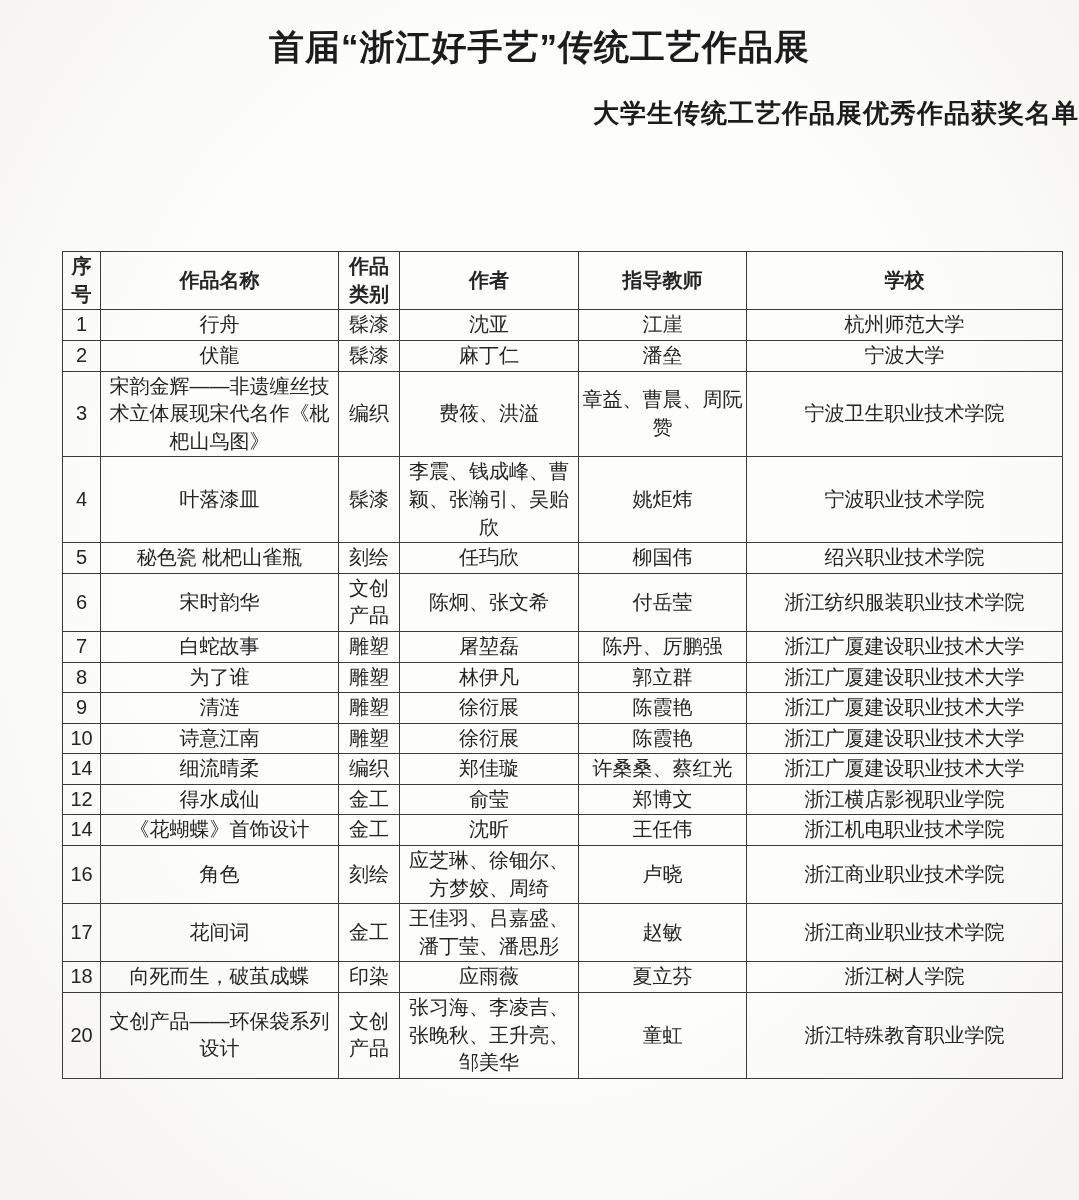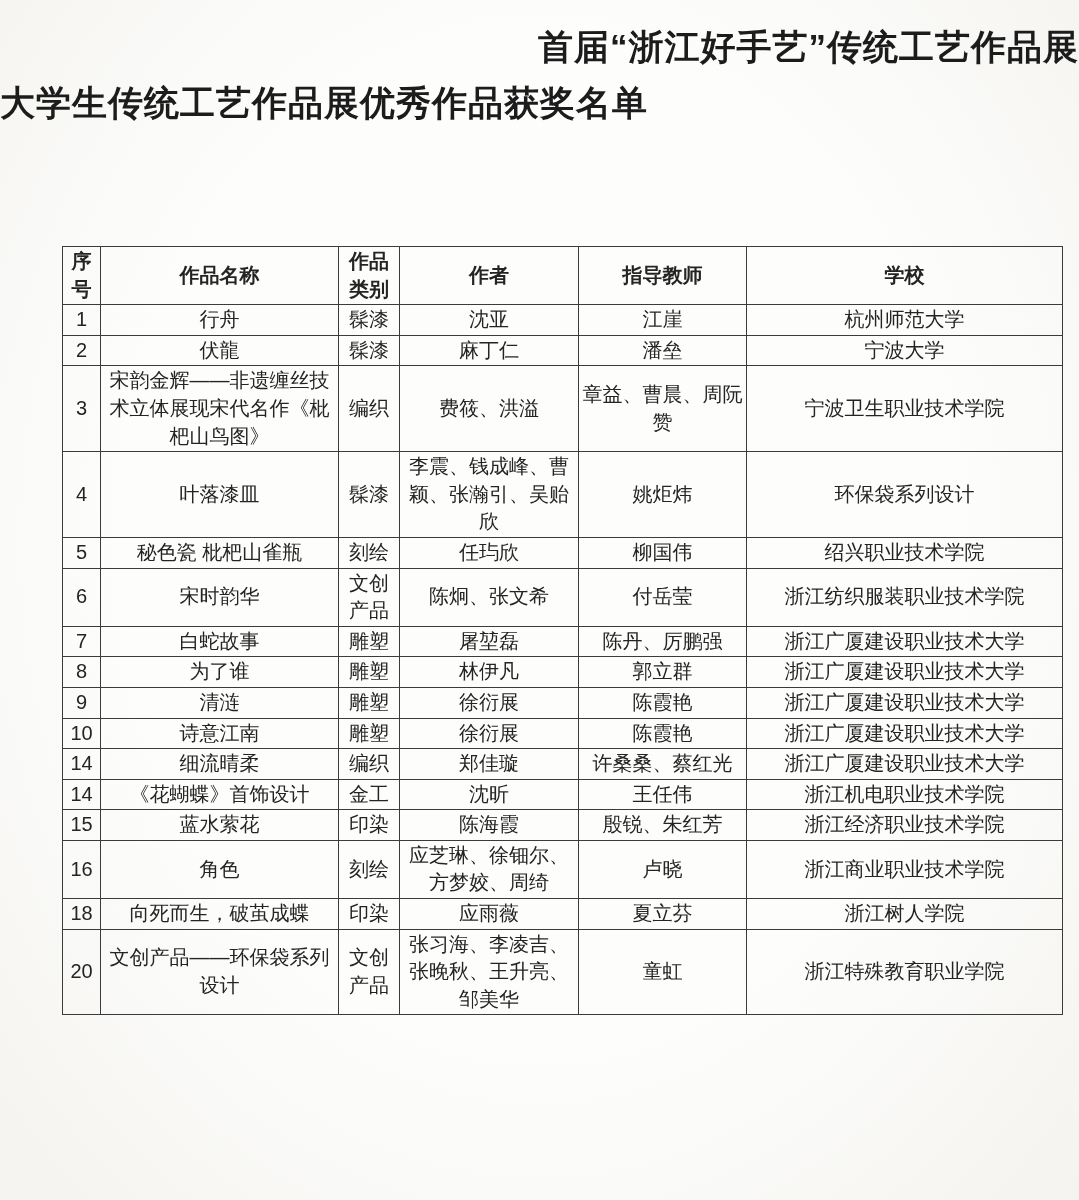--- a/index.html
+++ b/index.html
@@ -8,34 +8,34 @@
   }
   body {
     width: 1079px;
     height: 1200px;
     overflow: hidden;
     background: radial-gradient(ellipse at 50% 45%, #fdfdfc 55%, #f4f3ef 100%);
     font-family: "Liberation Sans", "DejaVu Sans", sans-serif;
     color: #222;
   }
   .page-title {
-    text-align: right;
+    text-align: center;
     font-size: 35px;
     font-weight: bold;
     color: #1c1c1c;
     margin: 26px 0 0 0;
     line-height: 1.2;
     letter-spacing: 1px;
   }
   .page-subtitle {
-    text-align: left;
-    font-size: 35px;
+    text-align: right;
+    font-size: 26px;
     font-weight: bold;
     color: #1c1c1c;
-    margin: 14px 0 0 0;
+    margin: 30px 0 0 0;
     line-height: 1.2;
     letter-spacing: 1px;
   }
   table.awards {
     border-collapse: collapse;
     table-layout: fixed;
     width: 1000px;
     margin: 122px 0 0 62px;
     background: transparent;
   }
@@ -122,21 +122,21 @@
           <td class="col-authors">费筱、洪溢</td>
           <td class="col-advisors">章益、曹晨、周阮赞</td>
           <td class="col-school">宁波卫生职业技术学院</td>
         </tr>
         <tr>
           <td class="col-index">4</td>
           <td class="col-work">叶落漆皿</td>
           <td class="col-category">髹漆</td>
           <td class="col-authors">李震、钱成峰、曹颖、张瀚引、吴贻欣</td>
           <td class="col-advisors">姚炬炜</td>
-          <td class="col-school">环保袋系列设计</td>
+          <td class="col-school">宁波职业技术学院</td>
         </tr>
         <tr>
           <td class="col-index">5</td>
           <td class="col-work">秘色瓷 枇杷山雀瓶</td>
           <td class="col-category">刻绘</td>
           <td class="col-authors">任玙欣</td>
           <td class="col-advisors">柳国伟</td>
           <td class="col-school">绍兴职业技术学院</td>
         </tr>
         <tr>
@@ -181,44 +181,52 @@
         </tr>
         <tr>
           <td class="col-index">14</td>
           <td class="col-work">细流晴柔</td>
           <td class="col-category">编织</td>
           <td class="col-authors">郑佳璇</td>
           <td class="col-advisors">许桑桑、蔡红光</td>
           <td class="col-school">浙江广厦建设职业技术大学</td>
         </tr>
         <tr>
+          <td class="col-index">12</td>
+          <td class="col-work">得水成仙</td>
+          <td class="col-category">金工</td>
+          <td class="col-authors">俞莹</td>
+          <td class="col-advisors">郑博文</td>
+          <td class="col-school">浙江横店影视职业学院</td>
+        </tr>
+        <tr>
           <td class="col-index">14</td>
           <td class="col-work">《花蝴蝶》首饰设计</td>
           <td class="col-category">金工</td>
           <td class="col-authors">沈昕</td>
           <td class="col-advisors">王任伟</td>
           <td class="col-school">浙江机电职业技术学院</td>
         </tr>
         <tr>
-          <td class="col-index">15</td>
-          <td class="col-work">蓝水萦花</td>
-          <td class="col-category">印染</td>
-          <td class="col-authors">陈海霞</td>
-          <td class="col-advisors">殷锐、朱红芳</td>
-          <td class="col-school">浙江经济职业技术学院</td>
-        </tr>
-        <tr>
           <td class="col-index">16</td>
           <td class="col-work">角色</td>
           <td class="col-category">刻绘</td>
           <td class="col-authors">应芝琳、徐钿尔、方梦姣、周绮</td>
           <td class="col-advisors">卢晓</td>
           <td class="col-school">浙江商业职业技术学院</td>
         </tr>
         <tr>
+          <td class="col-index">17</td>
+          <td class="col-work">花间词</td>
+          <td class="col-category">金工</td>
+          <td class="col-authors">王佳羽、吕嘉盛、潘丁莹、潘思彤</td>
+          <td class="col-advisors">赵敏</td>
+          <td class="col-school">浙江商业职业技术学院</td>
+        </tr>
+        <tr>
           <td class="col-index">18</td>
           <td class="col-work">向死而生，破茧成蝶</td>
           <td class="col-category">印染</td>
           <td class="col-authors">应雨薇</td>
           <td class="col-advisors">夏立芬</td>
           <td class="col-school">浙江树人学院</td>
         </tr>
         <tr>
           <td class="col-index">20</td>
           <td class="col-work">文创产品——环保袋系列设计</td>

